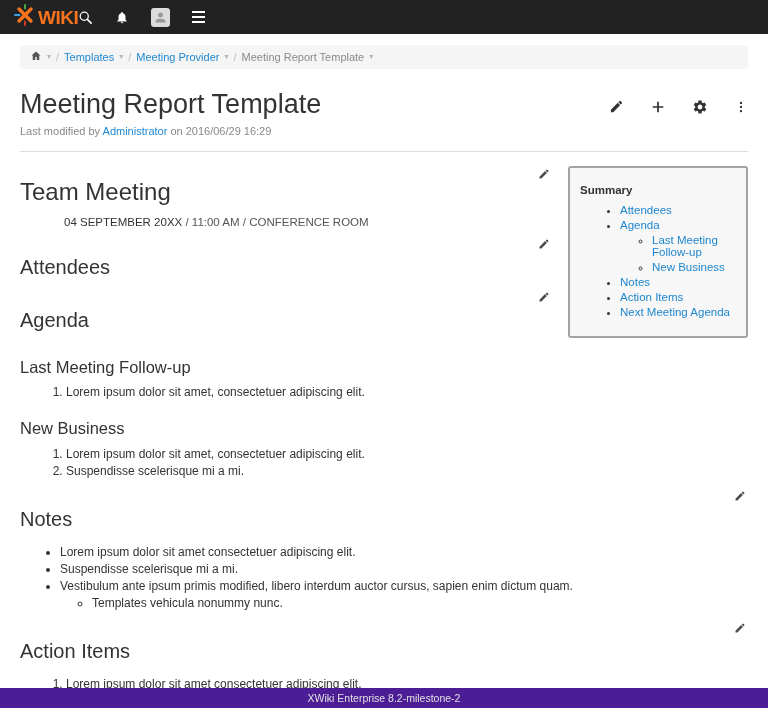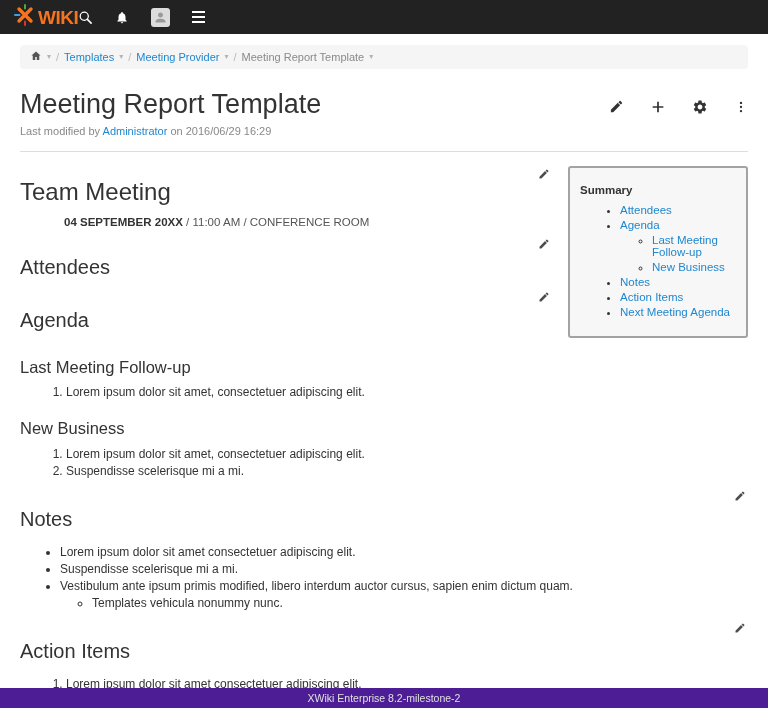--- a/index.html
+++ b/index.html
@@ -51,21 +51,21 @@
   .summary-panel ul { margin:4px 0 0; padding-left:24px; }
   .summary-panel ul ul { list-style:circle; padding-left:30px; margin:2px 0 0; }
   .summary-panel li { margin:3px 0; }
   .summary-panel a { color:#1f87cf; text-decoration:none; }
   .sec-head { display:flex; justify-content:space-between; align-items:flex-start; }
   .h-doc { font-size:24px; font-weight:400; margin:16px 0 6px; line-height:1.15; }
   .h-sec { font-size:20px; font-weight:400; margin:24px 0 6px; line-height:1.15; }
   .h-sub { font-size:16.5px; font-weight:400; margin:20px 0 4px; line-height:1.2; }
   .pencil-btn { background:none; border:0; padding:6px 2px 0; cursor:pointer; display:inline-flex; }
   .meta-line { font-size:11.5px; margin:0 0 2px; color:#333; }
-  .meta-line b { font-weight:bold;padding-left:44px; }
+  .meta-line b { font-weight:normal;padding-left:44px; }
   .meta-rest { color:#555; }
   .content p { margin:4px 0; }
   .content ol { margin:8px 0 6px; padding-left:46px; }
   .content ul { margin:8px 0 6px; padding-left:40px; }
   .content ul ul { list-style:circle; margin:3px 0 2px; padding-left:32px; }
   .content li { margin:3px 0; }
   
   .bottom-bar {
     position:absolute; bottom:0; left:0; right:0; height:20px; background:#4c1d95;
     color:#e0e0e0; font-size:10.5px; text-align:center; line-height:20px;

